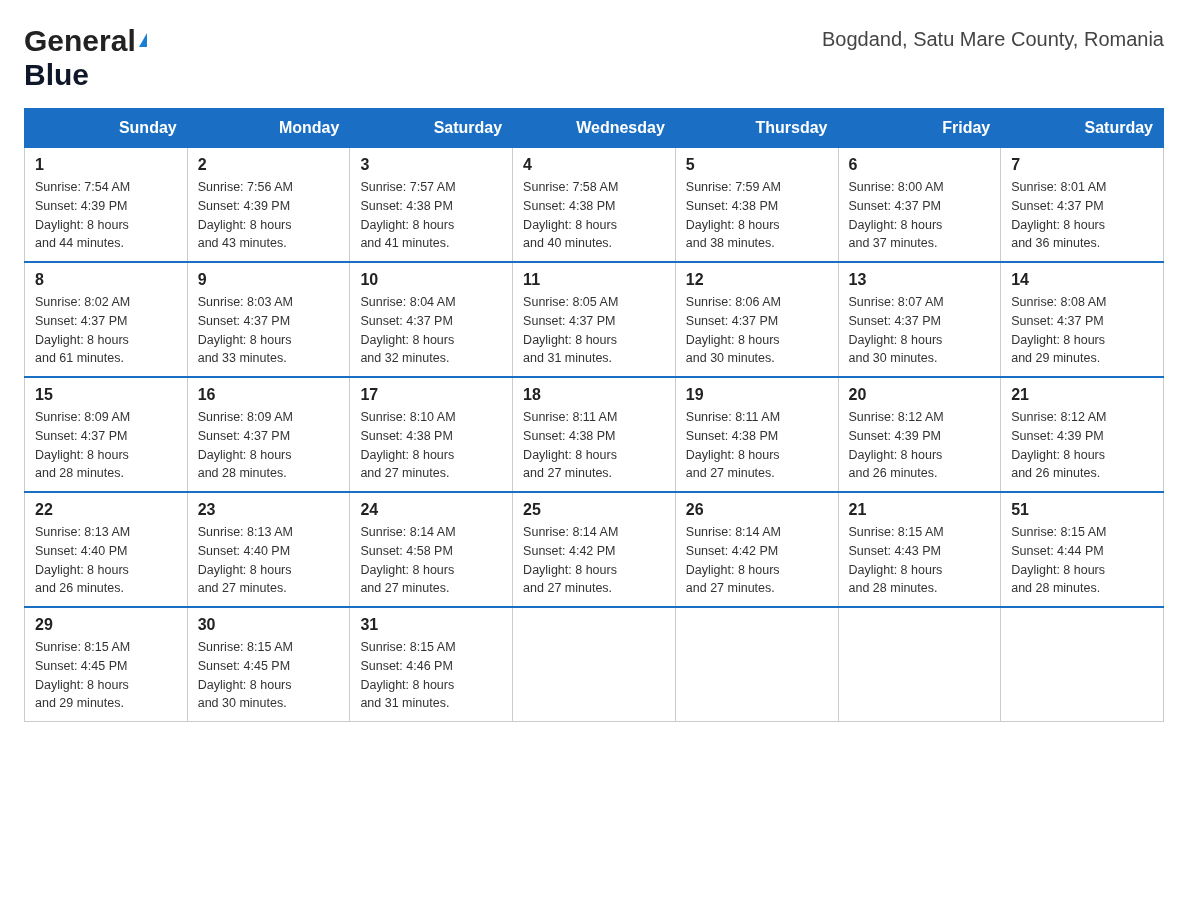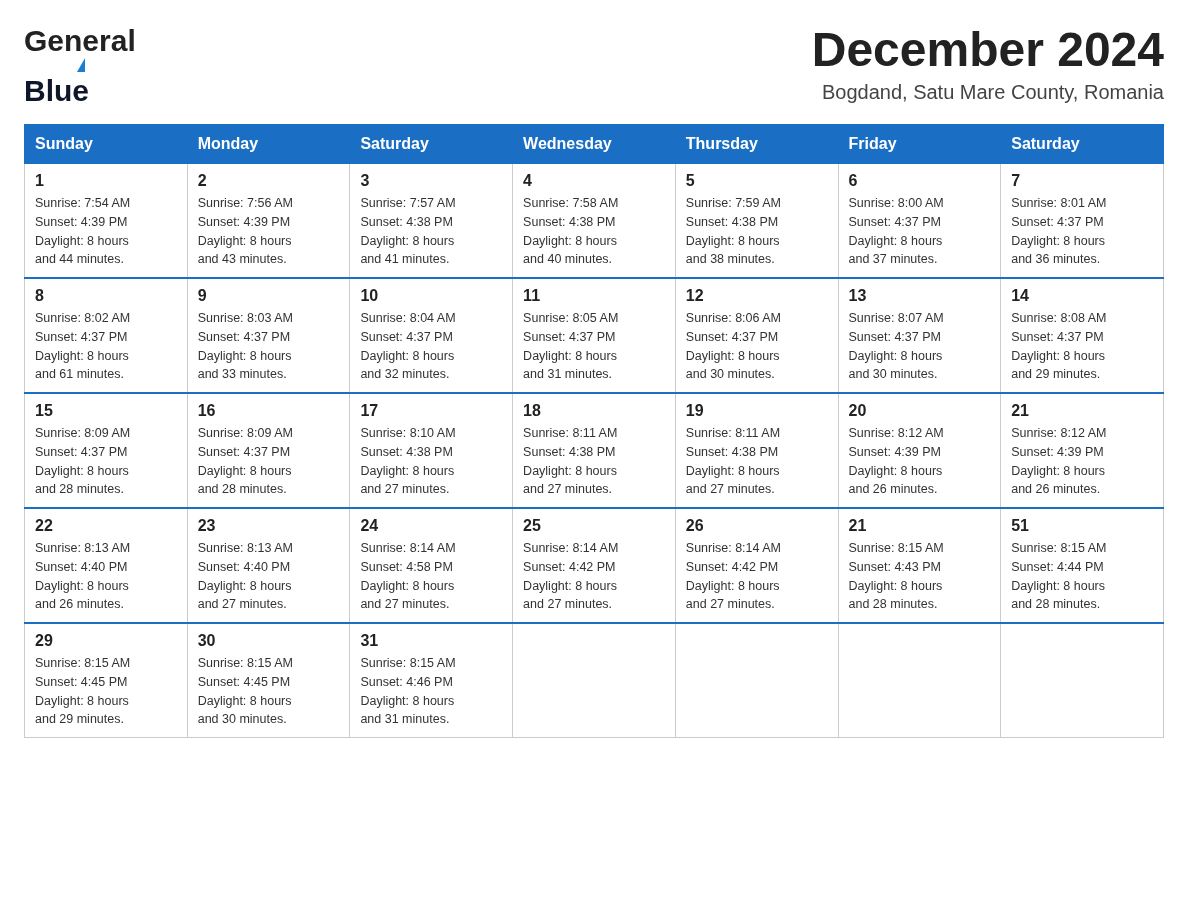--- a/index.html
+++ b/index.html
@@ -40,21 +40,21 @@
       width: 100%;
       border-collapse: collapse;
       border: 1px solid #aaa;
     }
     .calendar th {
       background-color: #1a6fc4;
       color: #fff;
       padding: 10px 10px;
       font-size: 16px;
       font-weight: bold;
-      text-align: left;
+      text-align: right;
       border: 1px solid #1a6fc4;
     }
     .calendar td {
       vertical-align: top;
       padding: 8px 10px;
       border: 1px solid #ccc;
       width: 14.28%;
       min-height: 100px;
     }
     .day-number {
@@ -71,21 +71,20 @@
     }
     .empty-cell {
       background: #fff;
     }
     .row-border-top td {
       border-top: 2px solid #1a6fc4;
     }
     .logo-text-row {
       display: flex;
       align-items: center;
-      flex-direction: column;
     }
     .logo-general-text {
       font-size: 30px;
       font-weight: bold;
       color: #222;
     }
     .logo-blue-text {
       font-size: 30px;
       font-weight: bold;
       color: #0f172a;
@@ -98,21 +97,20 @@
   <div class="logo">
     <div class="logo-text-row">
       <span class="logo-general-text">General</span>
       <span style="display:inline-block;width:0;height:0;border-left:8px solid transparent;border-bottom:14px solid #1a7fd4;margin-left:3px;margin-bottom:2px;vertical-align:middle;"></span>
     </div>
     <div>
       <span class="logo-blue-text">Blue</span>
     </div>
   </div>
   <div class="title-area">
-    <div class="month-title">December 2024</div>
     <div class="location">Bogdand, Satu Mare County, Romania</div>
   </div>
 </div>
 
 <table class="calendar">
   <thead>
     <tr>
     <th>Sunday</th>
         <th>Monday</th>
         <th>Saturday</th>

